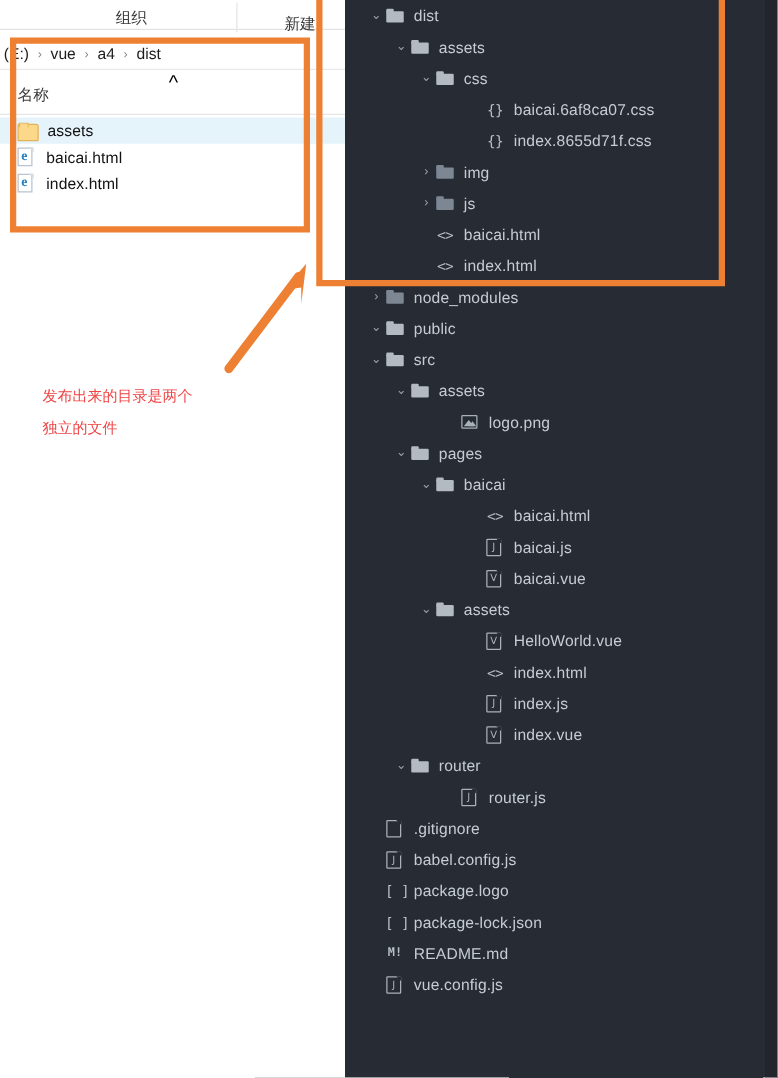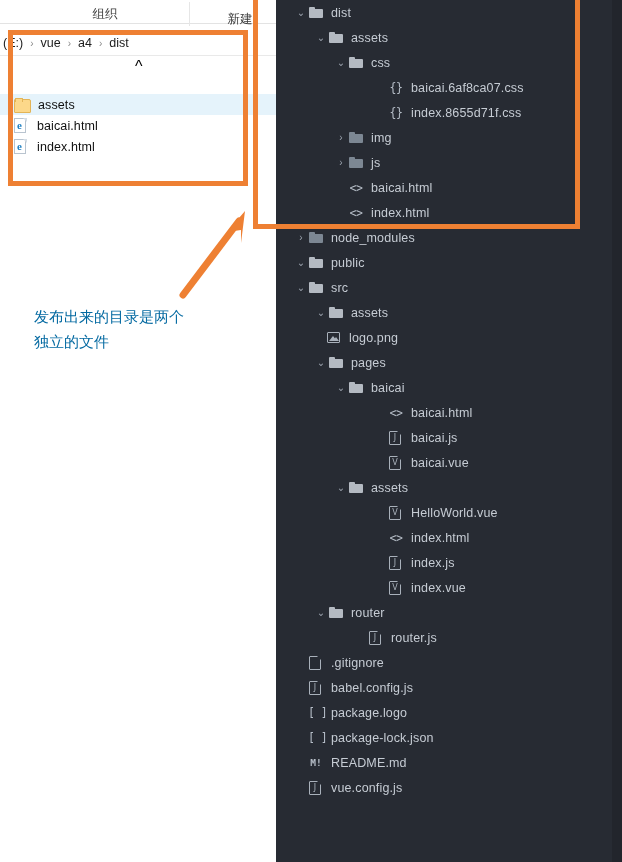--- a/index.html
+++ b/index.html
@@ -84,21 +84,21 @@
   .ic-ie .e {
     position:absolute; left:0px; top:2px; width:11px; height:11px;
     color:#1e7fc1; font-size:11px; font-weight:bold; line-height:11px;
     font-family:"Liberation Serif","DejaVu Serif",serif; text-align:center;
   }
 
   
   #annotation { position:absolute; left:0; top:185px; width:276px; height:200px; }
   .anno-text {
     position:absolute; left:34px; top:120px;
-    font-size:15px; line-height:25px; color:#0369a1;
+    font-size:12px; line-height:25px; color:#ef4444;
     font-family:"DejaVu Sans","Liberation Sans",sans-serif;
     white-space:pre-line;
   }
 
   
   #tree {
     position:absolute; left:276px; top:0; width:346px; height:862px;
     background:#272b33;
   }
   #tree .scroll-gutter {
@@ -198,20 +198,23 @@
     <div class="addressbar">
       <span class="crumb">(E:)</span>
       <span class="crumb-sep">›</span>
       <span class="crumb">vue</span>
       <span class="crumb-sep">›</span>
       <span class="crumb">a4</span>
       <span class="crumb-sep">›</span>
       <span class="crumb">dist</span>
     </div>
 
+    <div class="colheader">
+      <span class="label">名称</span>
+    </div>
     <span class="colheader sortcaret" style="position:absolute;left:135px;top:58px;width:auto;height:auto;background:none;border:none;">^</span>
 
     <div class="filelist">
 
       <div class="filerow selected">
         <span class="ic-folder-win"></span>
         <span class="fname">assets</span>
       </div>
 
       <div class="filerow">
@@ -332,21 +335,21 @@
           </span>
           <span class="tname">src</span>
         </div>
         <div class="trow" style="padding-left: 38px;">
           <span class="twist">⌄</span>
           <span class="ticon">
             <span class="fo open"></span>
           </span>
           <span class="tname">assets</span>
         </div>
-        <div class="trow" style="padding-left: 36px;">
+        <div class="trow" style="padding-left: 78px;">
           <span class="twist none"></span>
           <span class="ticon">
             <span class="imgbox">
               <span class="mtn"></span>
               <span class="mtn2"></span>
             </span>
           </span>
           <span class="tname">logo.png</span>
         </div>
         <div class="trow" style="padding-left: 38px;">

